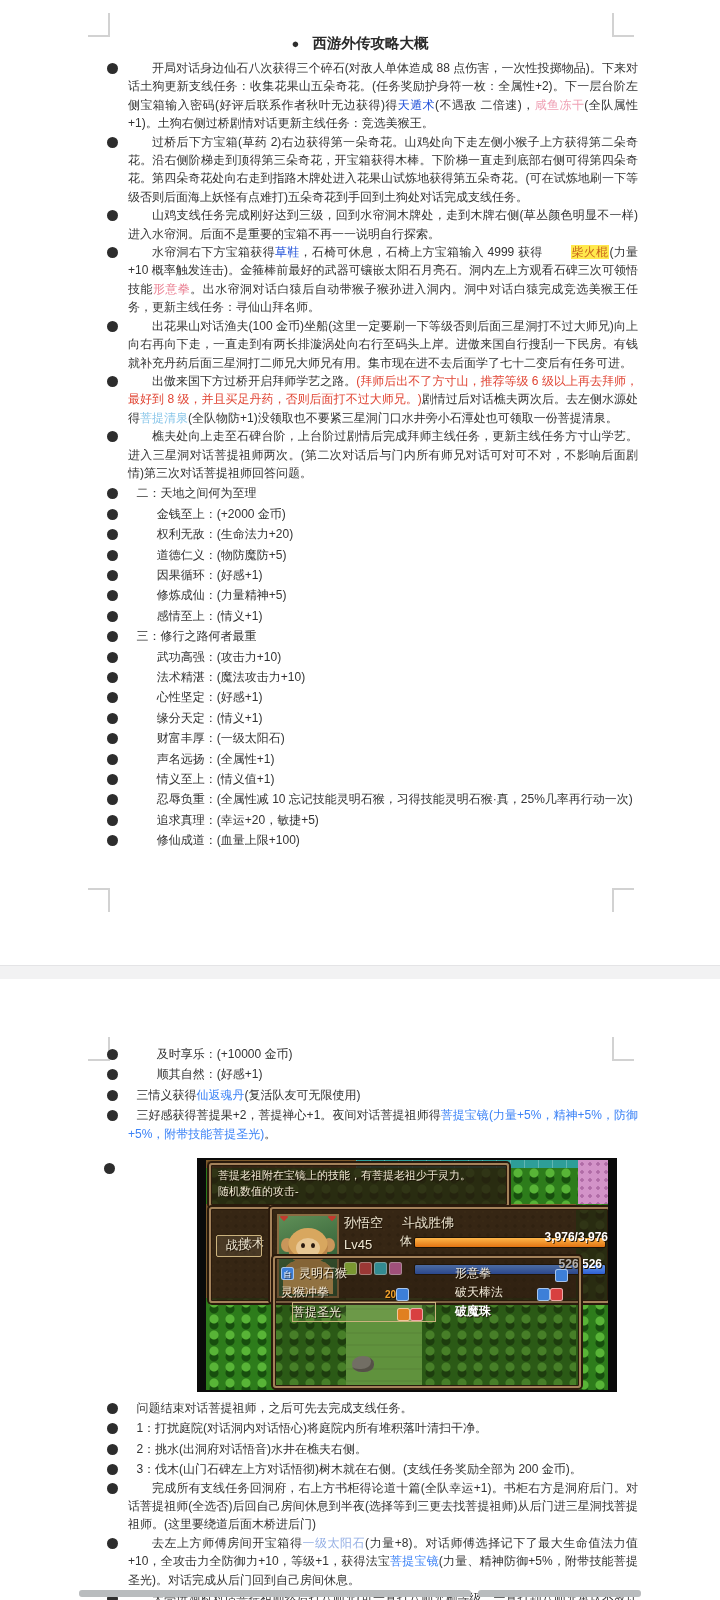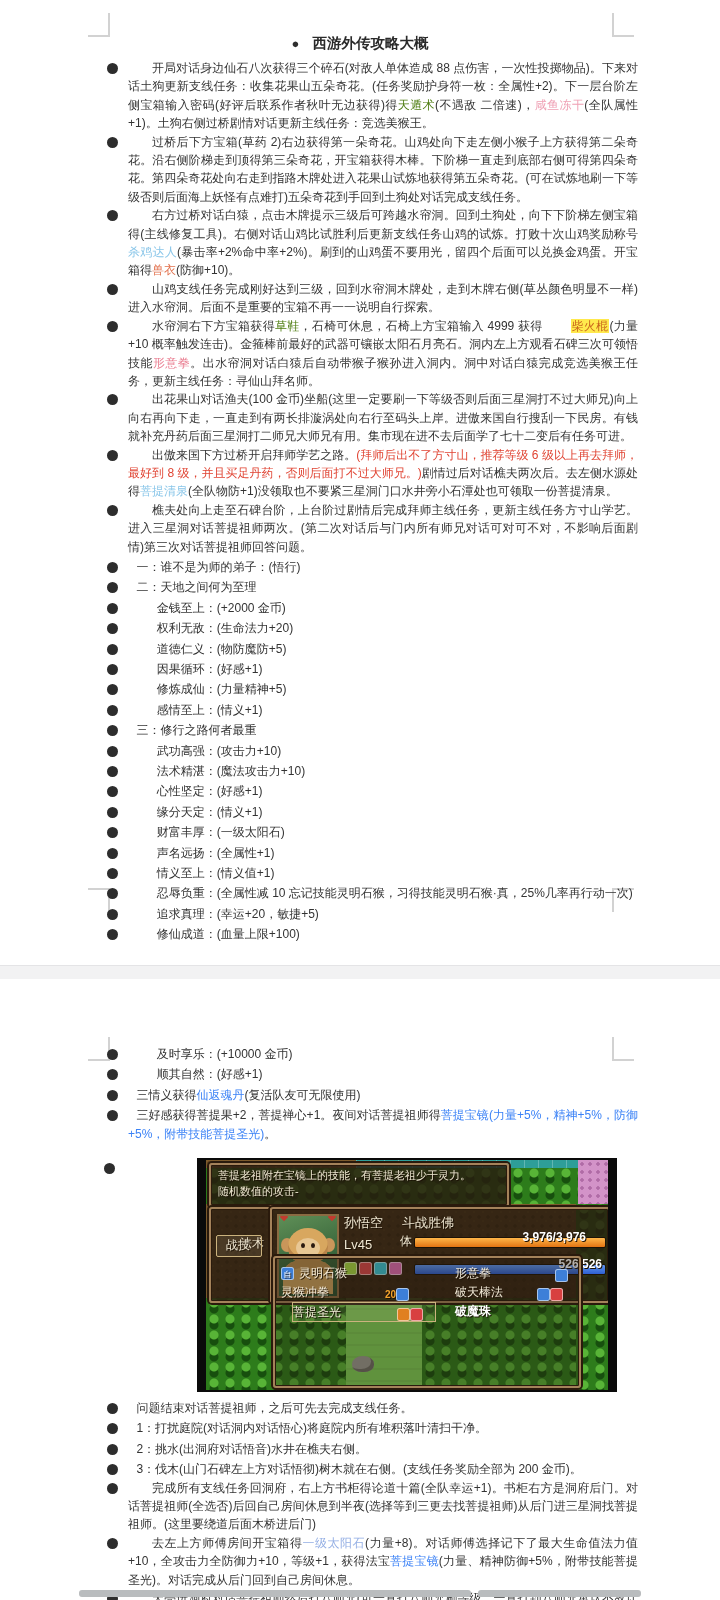--- a/index.html
+++ b/index.html
@@ -26,21 +26,21 @@
   .para{position:relative;padding-left:22px;font-size:12px;line-height:18.4px;color:#333;
         text-align:justify;}
   .para .dot{position:absolute;left:1px;top:4px;width:11px;height:11px;border-radius:50%;
              background:#2d2d2d;}
   .ind-p .ptext{display:block;text-indent:2em;}
   .ind-i{margin-top:2px;}
   .ind-i .ptext{display:block;text-indent:0.7em;}
   .ind-s{margin-top:2px;}
   .ind-s .ptext{display:block;text-indent:2.4em;}
   
-  .run-red{color:#4d7c0f}.run-red2{color:#e04433}.run-orange{color:#e2714d}
+  .run-red{color:#1d4ed8}.run-red2{color:#e04433}.run-orange{color:#e2714d}
   .run-pink{color:#efa0b4}.run-pink2{color:#ea7f92}
   .run-lblue{color:#8ac6e9}.run-lblue2{color:#93aee4}.run-purple{color:#3b82f6}
   .run-hl{color:#c9661d;background:#ffe94d;padding:0 1px;margin-left:28px;}
   
   #img-bullet{position:absolute;left:104px;top:184px;width:11px;height:11px;border-radius:50%;background:#2d2d2d;}
   #game{position:absolute;left:197px;top:179px;width:420px;height:234px;background:#0a0a0a;}
   #game-view{position:absolute;left:9px;top:2px;width:402px;height:230px;overflow:hidden;
              background-color:#7c5a2c;
              background-image:radial-gradient(circle at 3px 3px,#5b3f1c 1.5px,transparent 1.8px),
                               radial-gradient(circle at 7px 7px,#8f6a36 1.2px,transparent 1.5px);
@@ -112,45 +112,37 @@
       <div class="para ind-p">
         <span class="dot"></span>
         <span class="ptext"><span class="run-n">开局对话身边仙石八次获得三个碎石(对敌人单体造成 88 点伤害，一次性投掷物品)。下来对话土狗更新支线任务：收集花果山五朵奇花。(任务奖励护身符一枚：全属性+2)。下一层台阶左侧宝箱输入密码(好评后联系作者秋叶无边获得)得</span><span class="run-red">天遁术</span><span class="run-n">(不遇敌 二倍速)，</span><span class="run-pink">咸鱼冻干</span><span class="run-n">(全队属性+1)。土狗右侧过桥剧情对话更新主线任务：竞选美猴王。</span></span>
       </div>
       <div class="para ind-p">
         <span class="dot"></span>
         <span class="ptext"><span class="run-n">过桥后下方宝箱(草药 2)右边获得第一朵奇花。山鸡处向下走左侧小猴子上方获得第二朵奇花。沿右侧阶梯走到顶得第三朵奇花，开宝箱获得木棒。下阶梯一直走到底部右侧可得第四朵奇花。第四朵奇花处向右走到指路木牌处进入花果山试炼地获得第五朵奇花。(可在试炼地刷一下等级否则后面海上妖怪有点难打)五朵奇花到手回到土狗处对话完成支线任务。</span></span>
       </div>
       <div class="para ind-p">
         <span class="dot"></span>
-        <span class="ptext"><span class="run-n">右方过桥对话白猿，点击木牌提示三级后可跨越水帘洞。回到土狗处，向下下阶梯左侧宝箱得(主线修复工具)。右侧对话山鸡比试胜利后更新支线任务山鸡的试炼。打败十次山鸡奖励称号</span><span class="run-lblue">杀鸡达人</span><span class="run-n">(暴击率+2%命中率+2%)。刷到的山鸡蛋不要用光，留四个后面可以兑换金鸡蛋。开宝箱得</span><span class="run-orange">兽衣</span><span class="run-n">(防御+10)。</span></span>
-      </div>
-      <div class="para ind-p">
-        <span class="dot"></span>
         <span class="ptext"><span class="run-n">山鸡支线任务完成刚好达到三级，回到水帘洞木牌处，走到木牌右侧(草丛颜色明显不一样)进入水帘洞。后面不是重要的宝箱不再一一说明自行探索。</span></span>
       </div>
       <div class="para ind-p">
         <span class="dot"></span>
         <span class="ptext"><span class="run-n">水帘洞右下方宝箱获得</span><span class="run-red">草鞋</span><span class="run-n">，石椅可休息，石椅上方宝箱输入 4999 获得</span><span class="run-hl">柴火棍</span><span class="run-n">(力量+10 概率触发连击)。金箍棒前最好的武器可镶嵌太阳石月亮石。洞内左上方观看石碑三次可领悟技能</span><span class="run-pink2">形意拳</span><span class="run-n">。出水帘洞对话白猿后自动带猴子猴孙进入洞内。洞中对话白猿完成竞选美猴王任务，更新主线任务：寻仙山拜名师。</span></span>
       </div>
       <div class="para ind-p">
         <span class="dot"></span>
         <span class="ptext"><span class="run-n">出花果山对话渔夫(100 金币)坐船(这里一定要刷一下等级否则后面三星洞打不过大师兄)向上向右再向下走，一直走到有两长排漩涡处向右行至码头上岸。进傲来国自行搜刮一下民房。有钱就补充丹药后面三星洞打二师兄大师兄有用。集市现在进不去后面学了七十二变后有任务可进。</span></span>
       </div>
       <div class="para ind-p">
         <span class="dot"></span>
         <span class="ptext"><span class="run-n">出傲来国下方过桥开启拜师学艺之路。</span><span class="run-red2">(拜师后出不了方寸山，推荐等级 6 级以上再去拜师，最好到 8 级，并且买足丹药，否则后面打不过大师兄。)</span><span class="run-n">剧情过后对话樵夫两次后。去左侧水源处得</span><span class="run-lblue">菩提清泉</span><span class="run-n">(全队物防+1)没领取也不要紧三星洞门口水井旁小石潭处也可领取一份菩提清泉。</span></span>
       </div>
       <div class="para ind-p">
         <span class="dot"></span>
         <span class="ptext"><span class="run-n">樵夫处向上走至石碑台阶，上台阶过剧情后完成拜师主线任务，更新主线任务方寸山学艺。进入三星洞对话菩提祖师两次。(第二次对话后与门内所有师兄对话可对可不对，不影响后面剧情)第三次对话菩提祖师回答问题。</span></span>
-      </div>
-      <div class="para ind-i">
-        <span class="dot"></span>
-        <span class="ptext"><span class="run-n">一：谁不是为师的弟子：(悟行)</span></span>
       </div>
       <div class="para ind-i">
         <span class="dot"></span>
         <span class="ptext"><span class="run-n">二：天地之间何为至理</span></span>
       </div>
       <div class="para ind-s">
         <span class="dot"></span>
         <span class="ptext"><span class="run-n">金钱至上：(+2000 金币)</span></span>
       </div>
       <div class="para ind-s">
@@ -283,21 +275,21 @@
           <div class="m-face"></div>
           <div class="m-eye" style="left:22px;"></div>
           <div class="m-eye" style="left:32px;"></div>
           <div class="m-body"></div>
         </div>
         <div class="gtext" style="left:72px;top:6px;font-size:13px;">孙悟空</div>
         <div class="gtext" style="left:130px;top:6px;font-size:13px;">斗战胜佛</div>
         <div class="gtext" style="left:72px;top:28px;font-size:13px;">Lv45</div>
         <div class="gtext" style="left:128px;top:25px;font-size:12px;">体</div>
         <div class="hpbar hp-fill" style="left:142px;top:28px;width:190px;"></div>
-        <div class="barval" style="right:22px;top:21px;">3,976/3,976</div>
+        <div class="barval" style="right:0;top:21px;">3,976/3,976</div>
         <div id="status-icons" style="position:absolute;left:72px;top:50px;"><span class="badge" style="background: rgb(166, 217, 68);"></span><span class="badge" style="background: rgb(217, 72, 74);"></span><span class="badge" style="background: rgb(57, 199, 216);"></span><span class="badge" style="background: rgb(224, 108, 180);"></span></div>
         <div class="hpbar mp-fill" style="left:142px;top:55px;width:190px;"></div>
         <div class="barval" style="right:6px;top:48px;">526/526</div>
       </div>
 
       <div class="gwin" style="left:67px;top:96px;width:304px;height:128px;background:rgba(40,29,15,.35);">
         <div id="skill-rows">
             <div class="skrow" style="left: 6px; top: 6px; width: 142px; line-height: 18px;"><span class="badge b-blue prebadge">自</span><span>灵明石猴</span><span class="sk-badges" style="left: 104px;"></span></div>
             <div class="skrow" style="left: 180px; top: 6px; width: 118px; line-height: 18px;"><span>形意拳</span><span class="sk-badges" style="left: 100px;"><span class="badge b-blue"></span></span></div>
             <div class="skrow" style="left: 6px; top: 25px; width: 142px; line-height: 18px;"><span>灵猴冲拳</span><span class="sk-badges" style="left: 104px;"><span class="badge b-num">20</span><span class="badge b-blue"></span></span></div>

